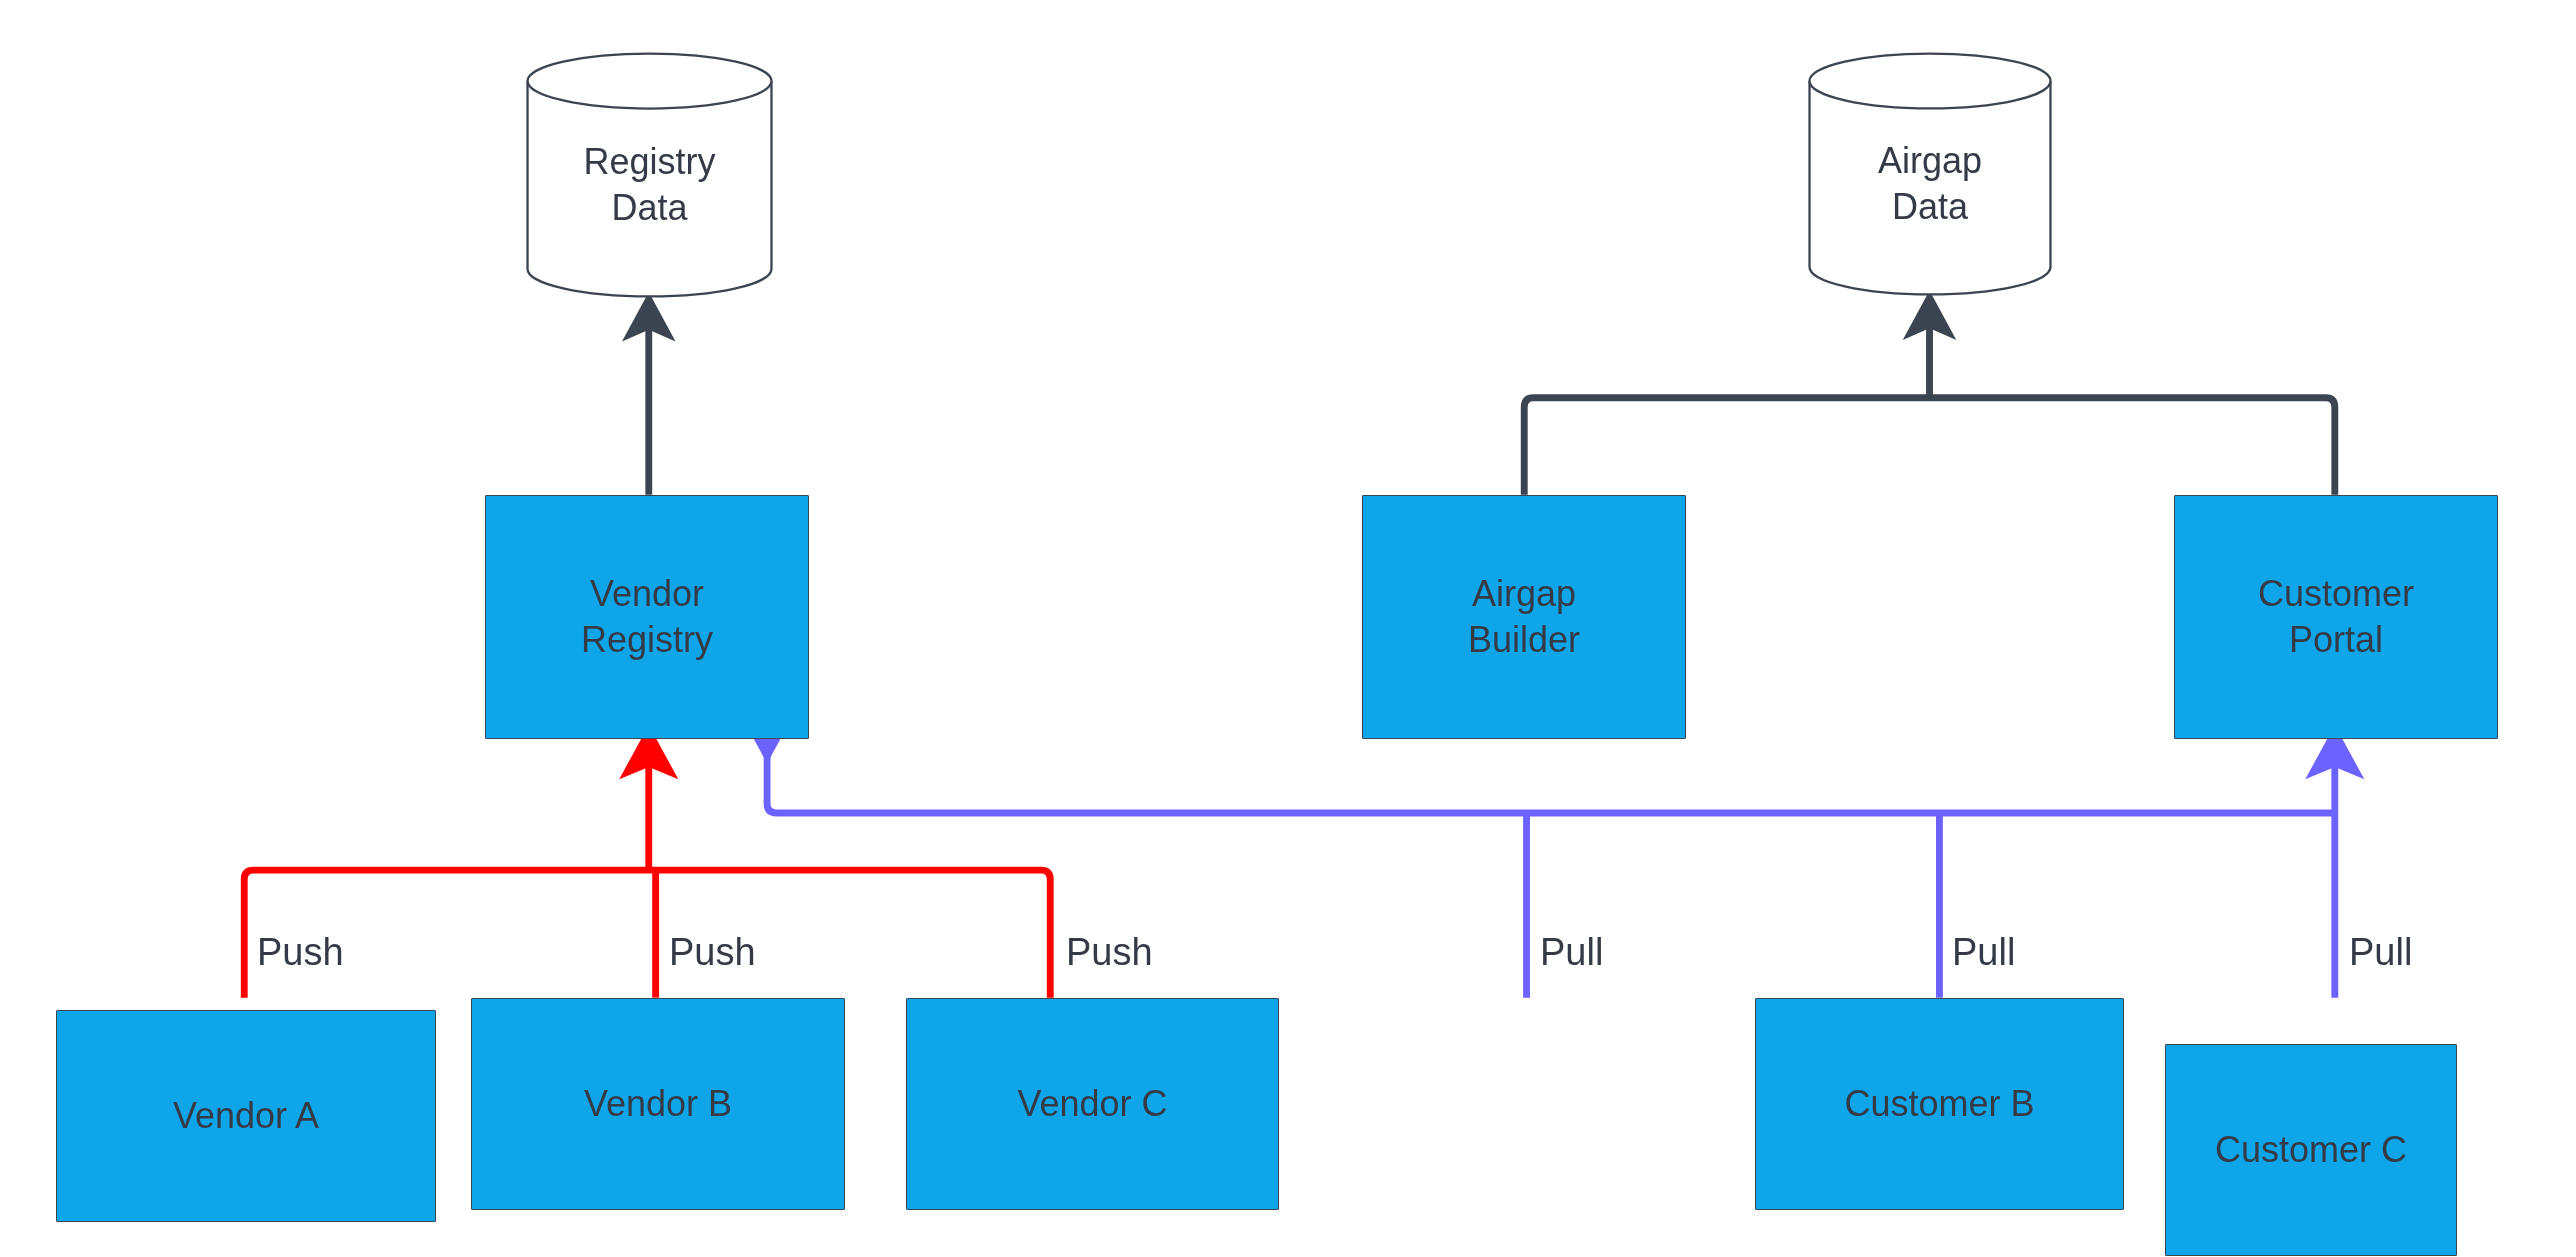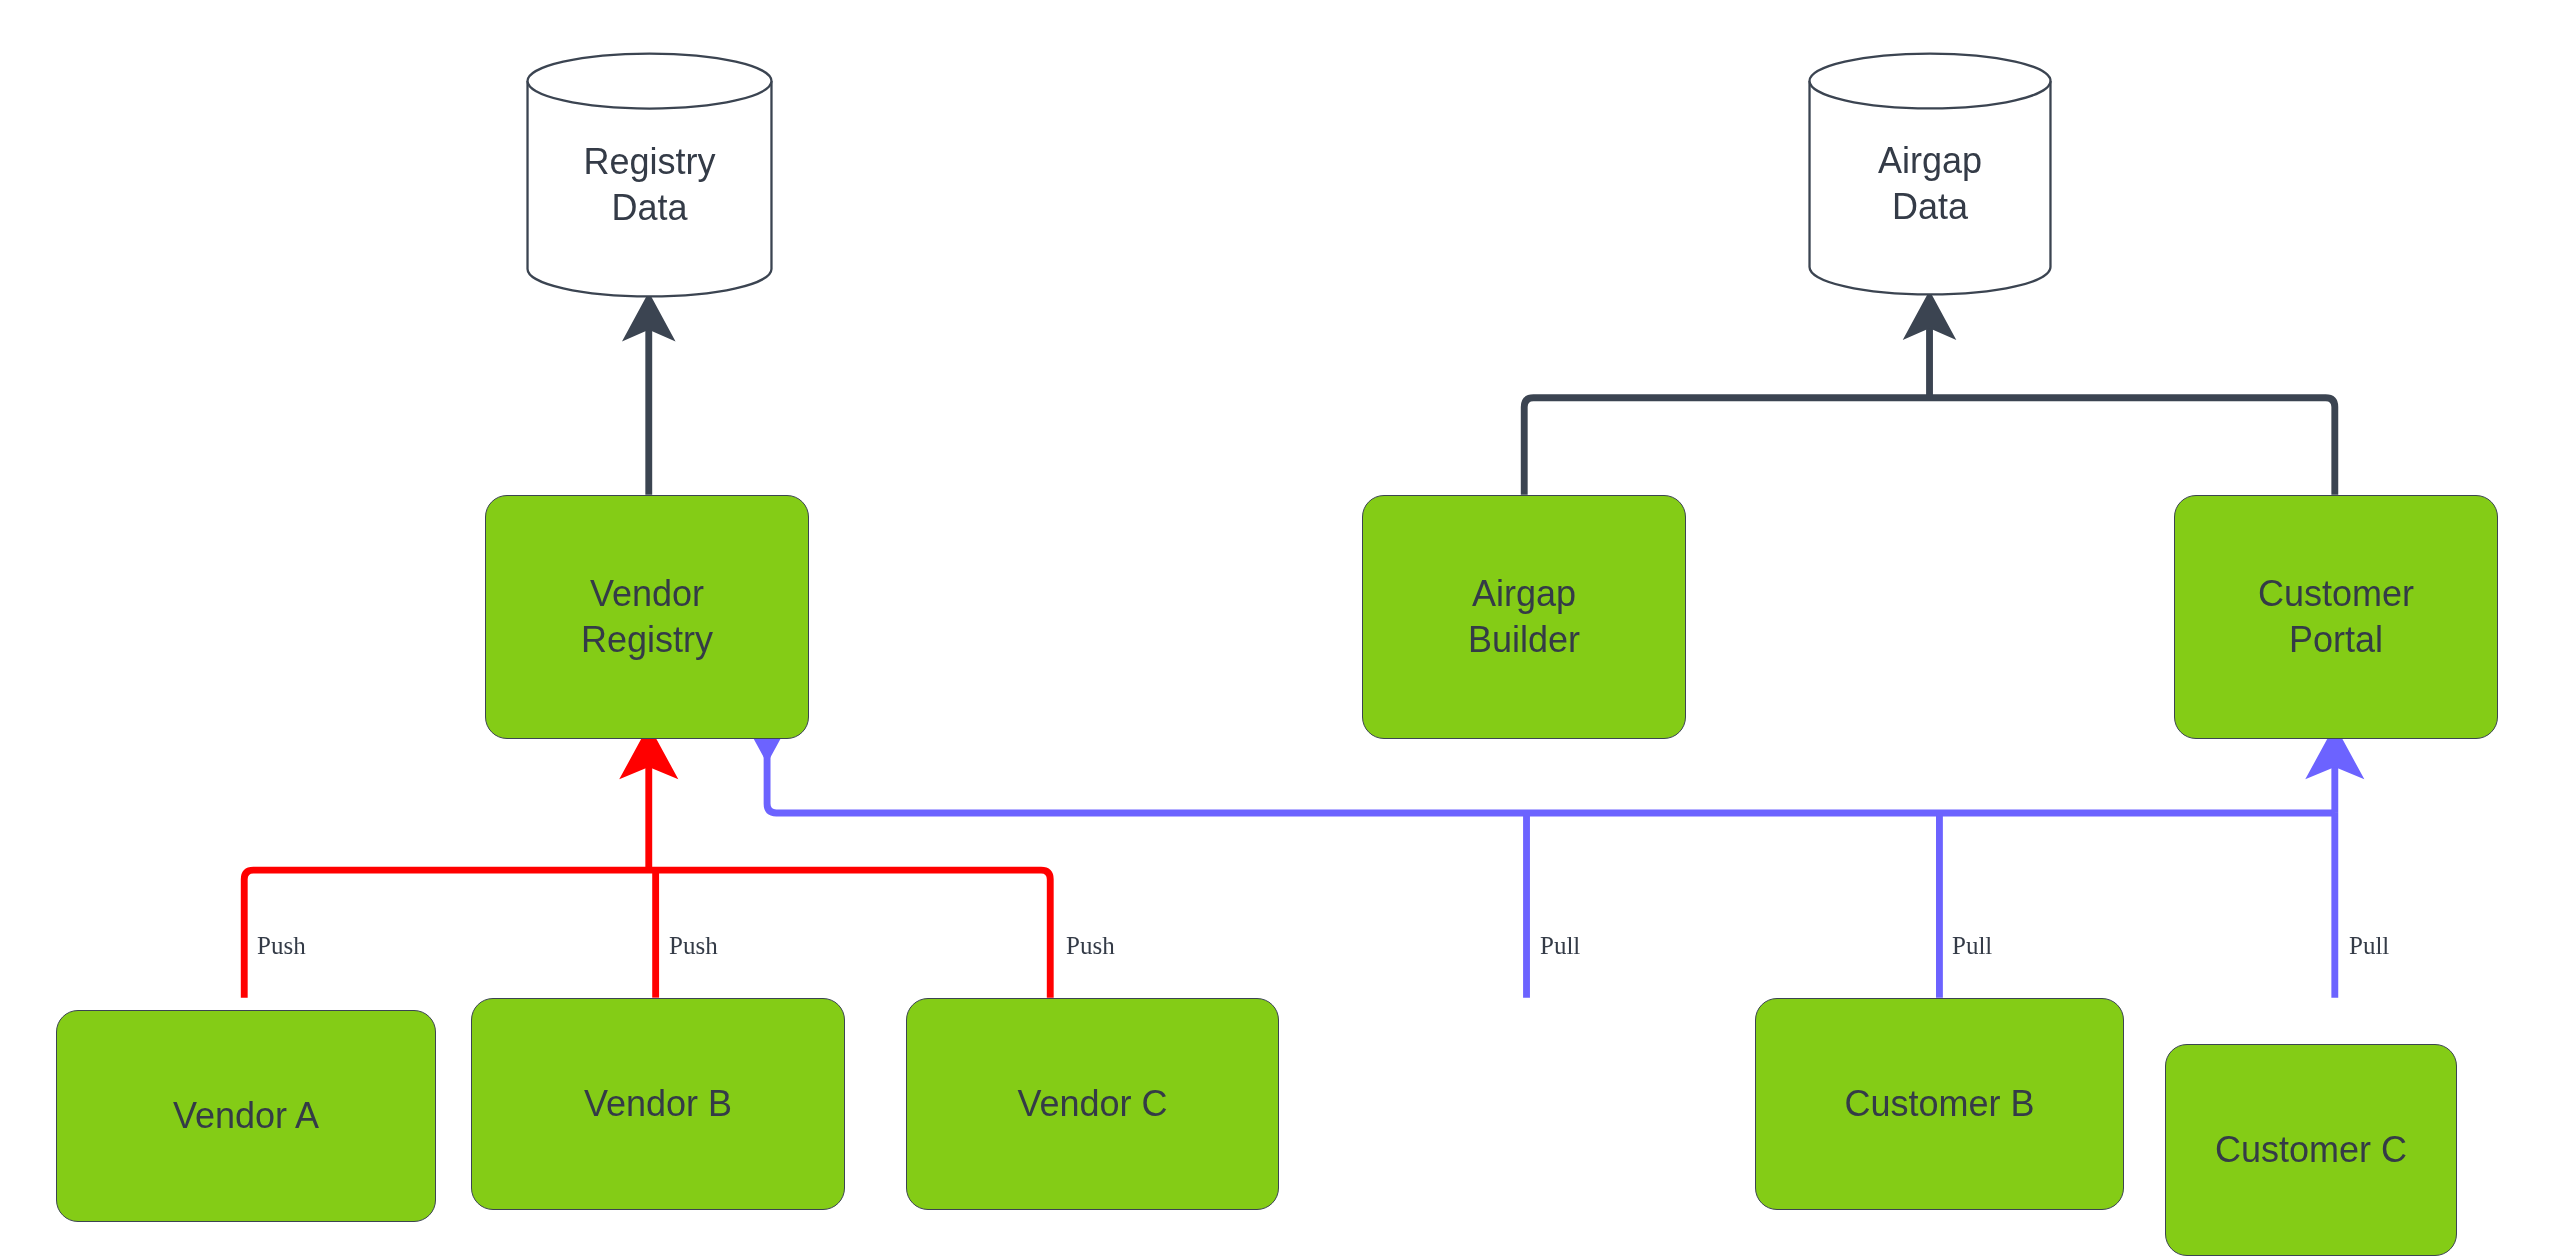--- a/index.html
+++ b/index.html
@@ -29,23 +29,23 @@
     box-sizing: border-box;
     display: flex;
     align-items: center;
     justify-content: center;
     text-align: center;
     color: #343b47;
     line-height: 1.28;
     white-space: pre-line;
   }
   .box {
-    background: #84cc16;
+    background: #0ea5e9;
     border: 1.9px solid #3b4451;
-    border-radius: 22px;
+    border-radius: 1px;
     font-size: 36px;
   }
   .cyl {
     background: transparent;
     border: none;
     font-size: 36px;
     padding-top: 20px;
   }
   .cyl .cyl-svg {
     position: absolute;
@@ -54,24 +54,23 @@
     width: 100%;
     height: 100%;
   }
   .cyl .cyl-label {
     position: relative;
     z-index: 2;
   }
   .edge-label {
     position: absolute;
     color: #343b47;
-    font-size: 25px;
+    font-size: 38px;
     line-height: 1;
     white-space: nowrap;
-    font-family: Liberation Serif, serif;
   }
 </style>
 </head>
 <body>
 
 <div id="stage">
 
   <svg id="wires" viewBox="0 0 3375 1648">
     <defs>
       <marker id="arrow-dark" markerWidth="9" markerHeight="9" refX="5.2" refY="4.5" orient="auto" markerUnits="strokeWidth">

